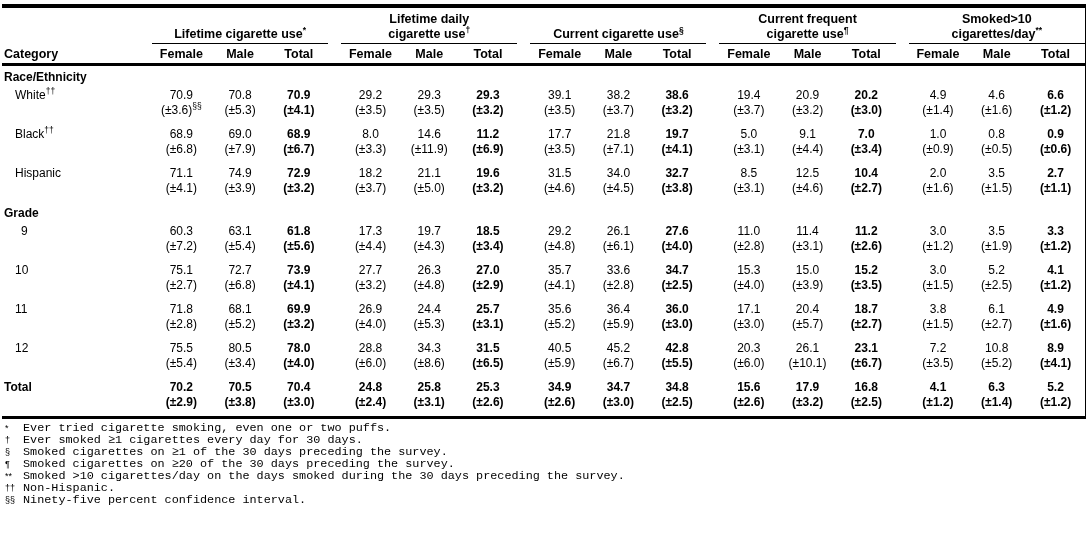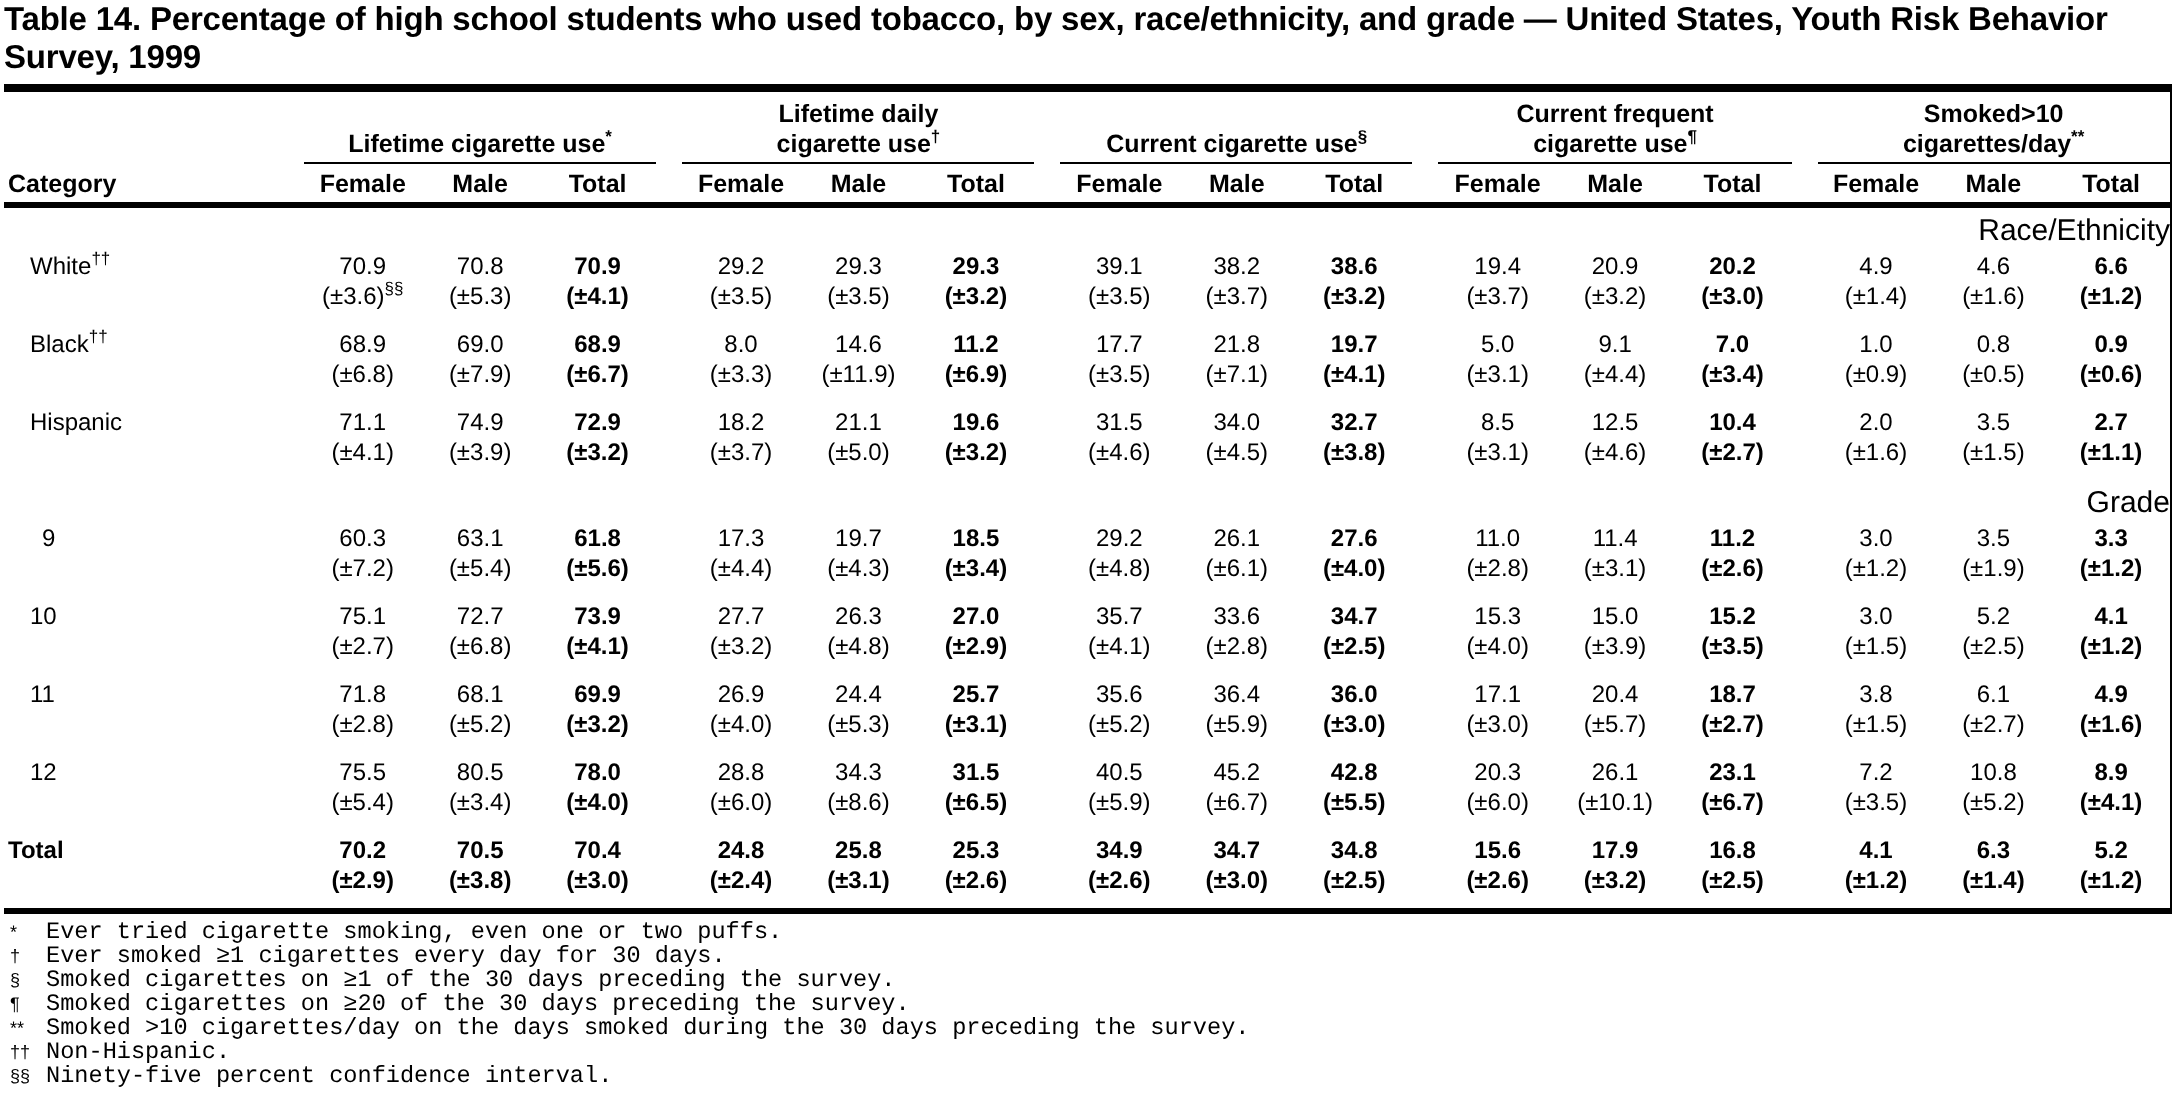--- a/index.html
+++ b/index.html
@@ -28,34 +28,33 @@
   th.group { border-bottom: 1.5px solid #000; line-height: 1.2; padding: 4px 1px 1px; margin-top: 24px; }
   tr.subhead th { border-bottom: 3px solid #000; padding: 3px 0 2px; text-align: center; }
   tr.subhead th.cat { text-align: left; padding-left: 2px; margin-left: 32px; }
 
   tbody td { font-size: 12px; text-align: center; padding: 0; line-height: 15px; }
   tbody tr.values td { padding-top: 3px; }
   tbody tr.ci td { padding-bottom: 6px; }
   td.label { text-align: left; white-space: nowrap; padding-left: 13px; }
   td.label.single-digit { padding-left: 19px; }
   td.label.no-indent { padding-left: 2px; }
-  tr.section-row td { font-weight: 400; text-align: right; padding: 4px 0 0 2px; font-size: 15px; }
+  tr.section-row td { font-weight: 700; text-align: left; padding: 4px 0 0 2px; font-size: 12px; }
   td.total-col, tr.bold td { font-weight: 700; }
   sup { font-size: 8.5px; line-height: 0; }
 
   .footnotes { padding: 3px 0 0 3px; }
   .footnote { display: flex; font-size: 11.8px; line-height: 12px; }
   .fn-marker { flex: 0 0 18px; font-size: 9px; }
   .fn-text { flex: 1; font-family: Liberation Mono, monospace; }
 </style>
 </head>
 <body>
 
 <div class="page">
-  <div class="title">Table 14. Percentage of high school students who used tobacco, by sex, race/ethnicity, and grade — United States, Youth Risk Behavior Survey, 1999</div>
 
   <div class="table-wrap">
     <div class="rule rule-top"></div>
 
     <table>
       <colgroup>
         <col class="cat">
         <col>
           <col>
           <col>

